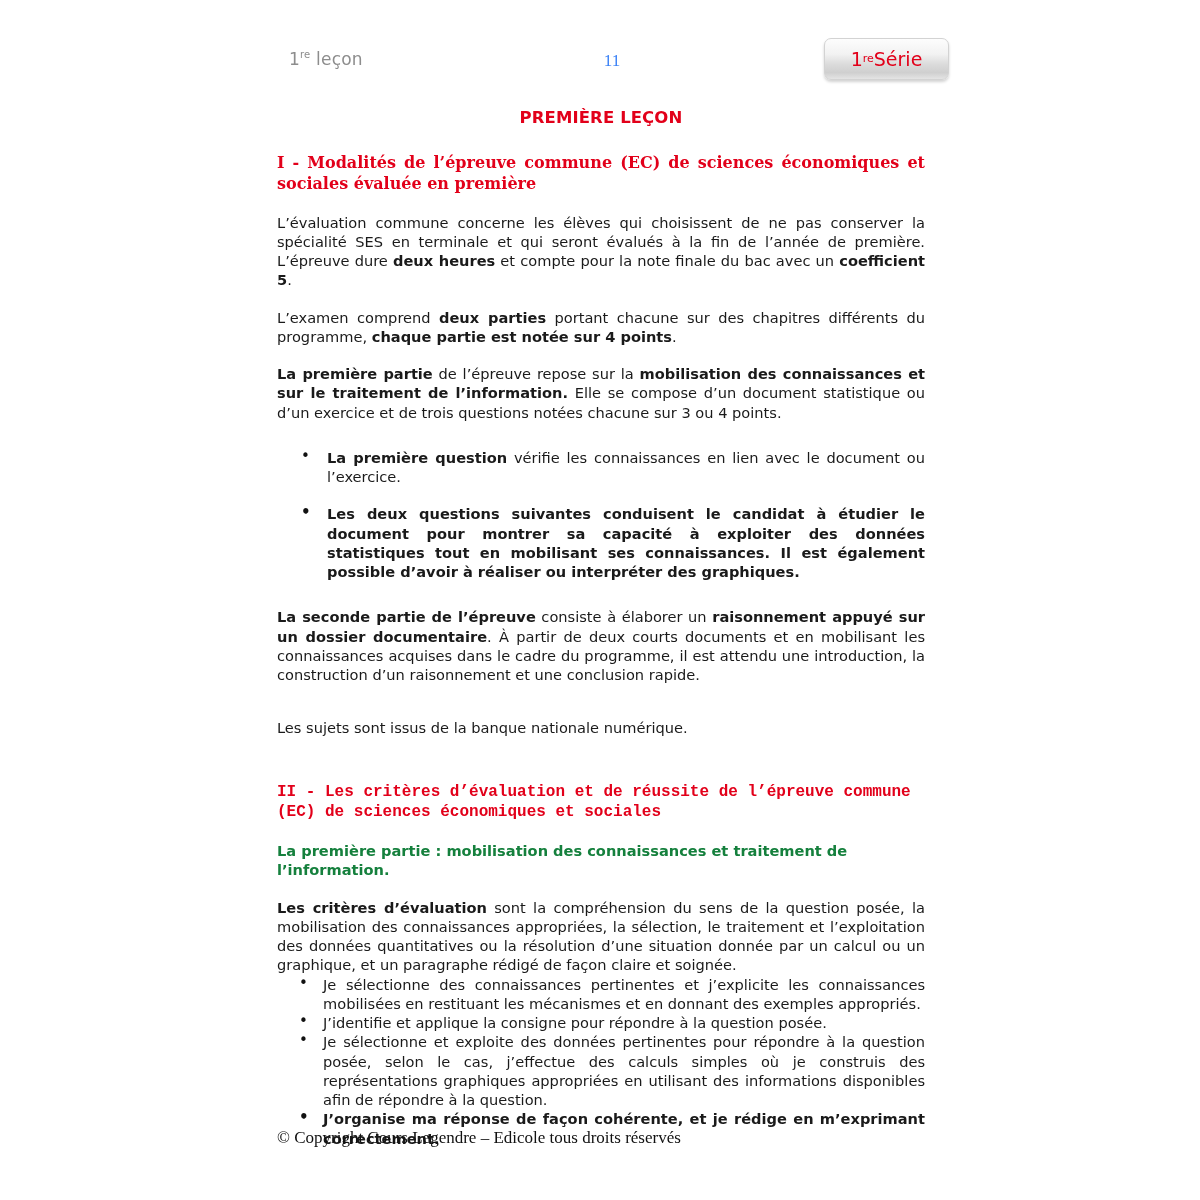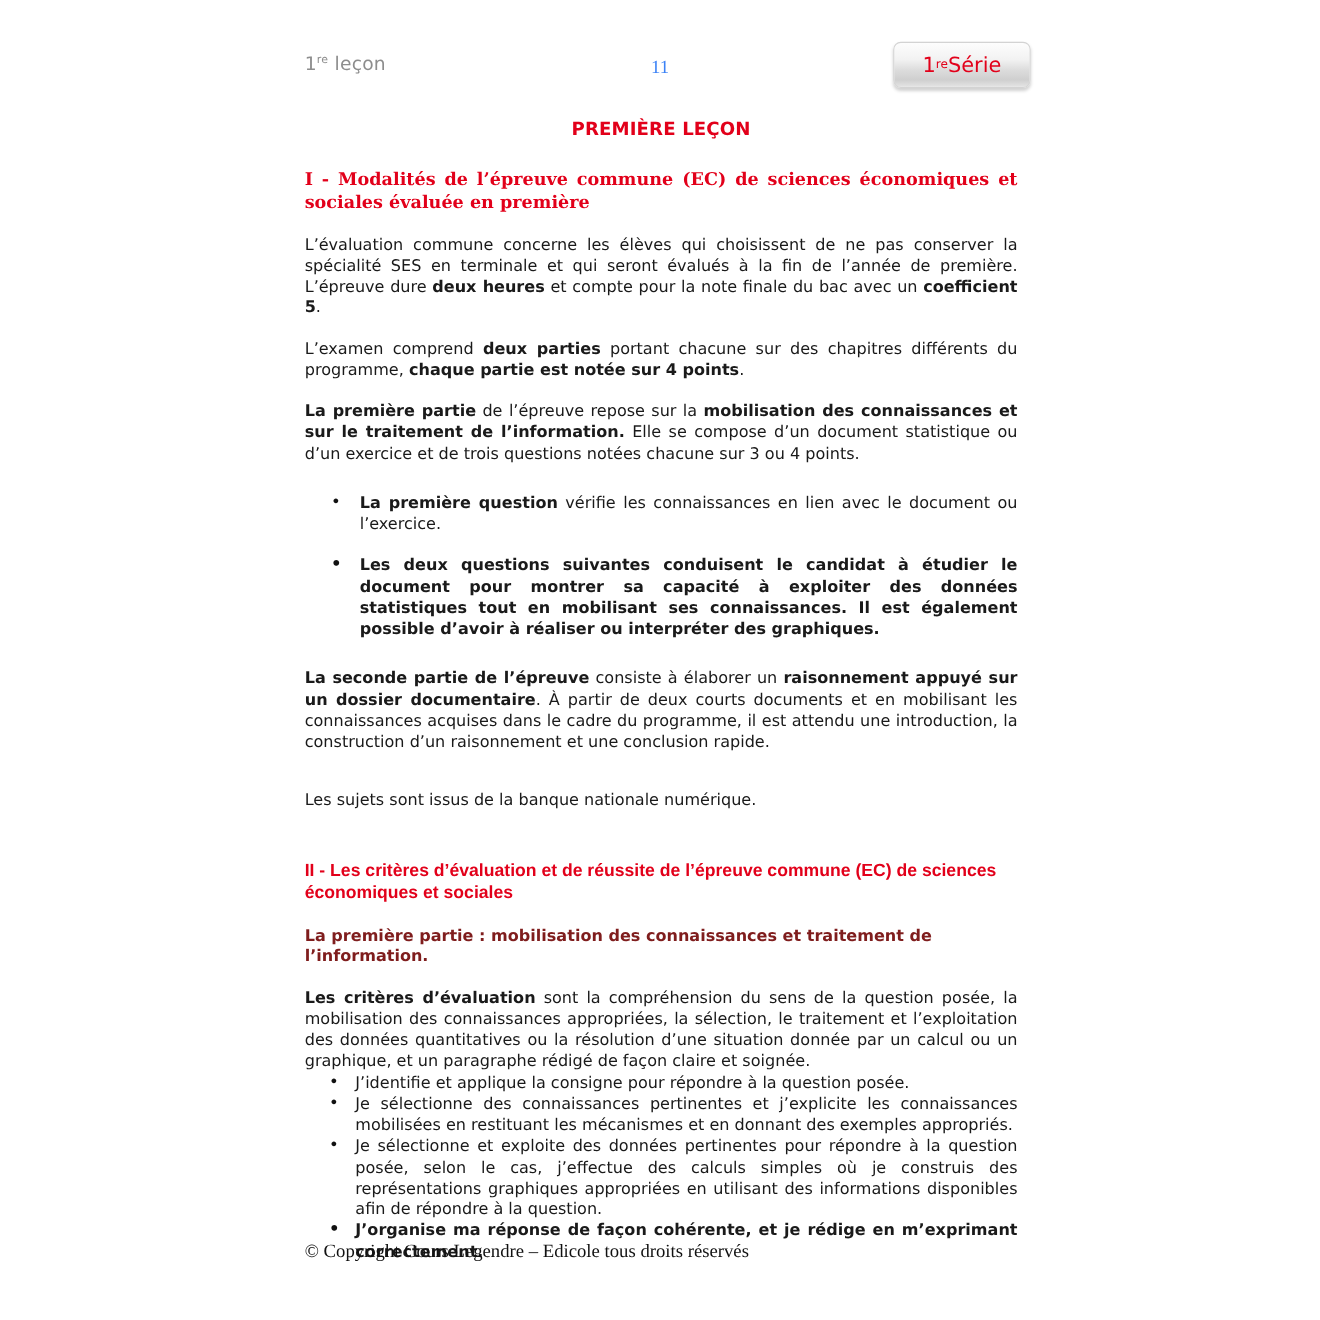--- a/index.html
+++ b/index.html
@@ -16,21 +16,21 @@
     height: 1200px;
     background: #ffffff;
     overflow: hidden;
     box-sizing: border-box;
   }
 
   
   .header {
     position: absolute;
     top: 38px;
-    left: 0;
+    left: 12px;
     width: 952px;
     height: 56px;
   }
   .header-lesson {
     position: absolute;
     left: 277px;
     top: 11px;
     font-family: "DejaVu Sans", sans-serif;
     font-size: 17px;
     color: #8d8d8d;
@@ -114,21 +114,21 @@
     color: #e2001a;
     font-family: "DejaVu Serif", serif;
     font-weight: bold;
     font-size: 16px;
     line-height: 1.30;
     text-align: justify;
     margin: 0 0 18px 0;
   }
   .section-heading-sans {
     color: #e2001a;
-    font-family: Liberation Sans, sans-serif;
+    font-family: Liberation Mono, monospace;
     font-weight: bold;
     font-size: 16px;
     line-height: 1.30;
     margin: 0 0 18px 0;
   }
 
   p.para {
     margin: 0 0 18px 0;
     font-family: "DejaVu Sans", sans-serif;
     font-size: 14.6px;
@@ -137,21 +137,21 @@
     text-align: justify;
   }
   p.para.tight { margin-bottom: 0; }
   p.para b, p.para strong { font-weight: bold; }
 
   .lead-bold {
     font-family: "DejaVu Sans", sans-serif;
     font-weight: bold;
     font-size: 14.6px;
     line-height: 1.32;
-    color: #7f1d1d;
+    color: #15803d;
     margin: 0 0 18px 0;
   }
 
   ul.bullets {
     list-style: none;
     margin: 0;
     padding: 0;
   }
   ul.bullets > li {
     position: relative;
@@ -244,22 +244,22 @@
     <div class="spacer-lg"></div>
 
     <div class="section-heading-sans">II - Les critères d’évaluation et de réussite de l’épreuve commune (EC) de sciences économiques et sociales</div>
 
     <div class="lead-bold">La première partie : mobilisation des connaissances et traitement de l’information.</div>
 
     <p class="para tight"><b>Les critères d’évaluation</b><span> sont la compréhension du sens de la question posée, la mobilisation des connaissances appropriées, la sélection, le traitement et l’exploitation des données quantitatives ou la résolution d’une situation donnée par un calcul ou un graphique, et un paragraphe rédigé de façon claire et soignée.</span></p>
 
 
     <ul class="bullets compact">
+      <li>Je sélectionne des connaissances pertinentes et j’explicite les connaissances mobilisées en restituant les mécanismes et en donnant des exemples appropriés.</li>
       <li>J’identifie et applique la consigne pour répondre à la question posée.</li>
-      <li>Je sélectionne des connaissances pertinentes et j’explicite les connaissances mobilisées en restituant les mécanismes et en donnant des exemples appropriés.</li>
       <li>Je sélectionne et exploite des données pertinentes pour répondre à la question posée, selon le cas, j’effectue des calculs simples où je construis des représentations graphiques appropriées en utilisant des informations disponibles afin de répondre à la question.</li>
       <li>J’organise ma réponse de façon cohérente, et je rédige en m’exprimant correctement.</li>
     </ul>
 
   </div>
 
   <div class="footer">© Copyright Cours Legendre – Edicole tous droits réservés</div>
 
 </div>
 

